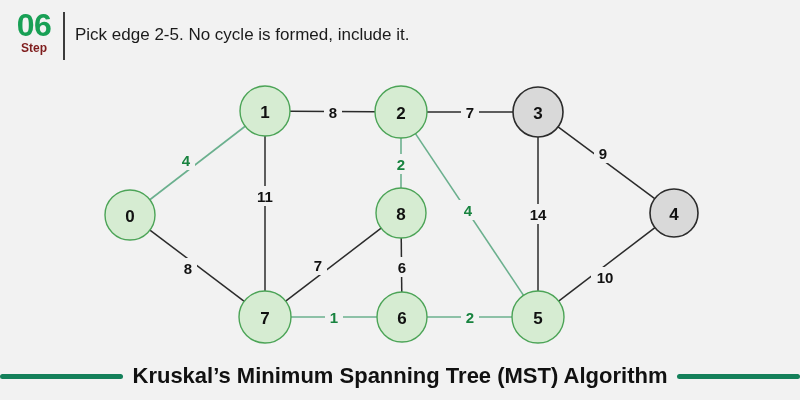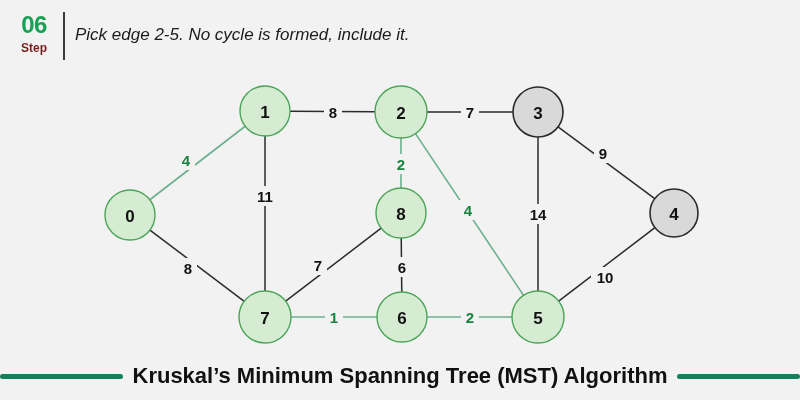--- a/index.html
+++ b/index.html
@@ -29,21 +29,21 @@
     height: 72px;
   }
   .step-badge {
     position: absolute;
     left: 8px;
     top: 10px;
     width: 52px;
     text-align: center;
   }
   .step-number {
-    font-size: 24px;
+    font-size: 32px;
     font-weight: bold;
     color: #18a055;
     line-height: 30px;
     letter-spacing: -0.5px;
   }
   .step-word {
     font-size: 12px;
     font-weight: bold;
     color: #7f1d1d;
     line-height: 14px;
@@ -57,21 +57,20 @@
     height: 48px;
     background: #3c3c3c;
   }
   .header-text {
     position: absolute;
     left: 75px;
     top: 25px;
     font-size: 17px;
     color: #1b1b1b;
     white-space: nowrap;
-    font-style: italic;
   }
 
   
   .graph {
     position: absolute;
     left: 0;
     top: 72px;
     width: 800px;
     height: 280px;
   }

